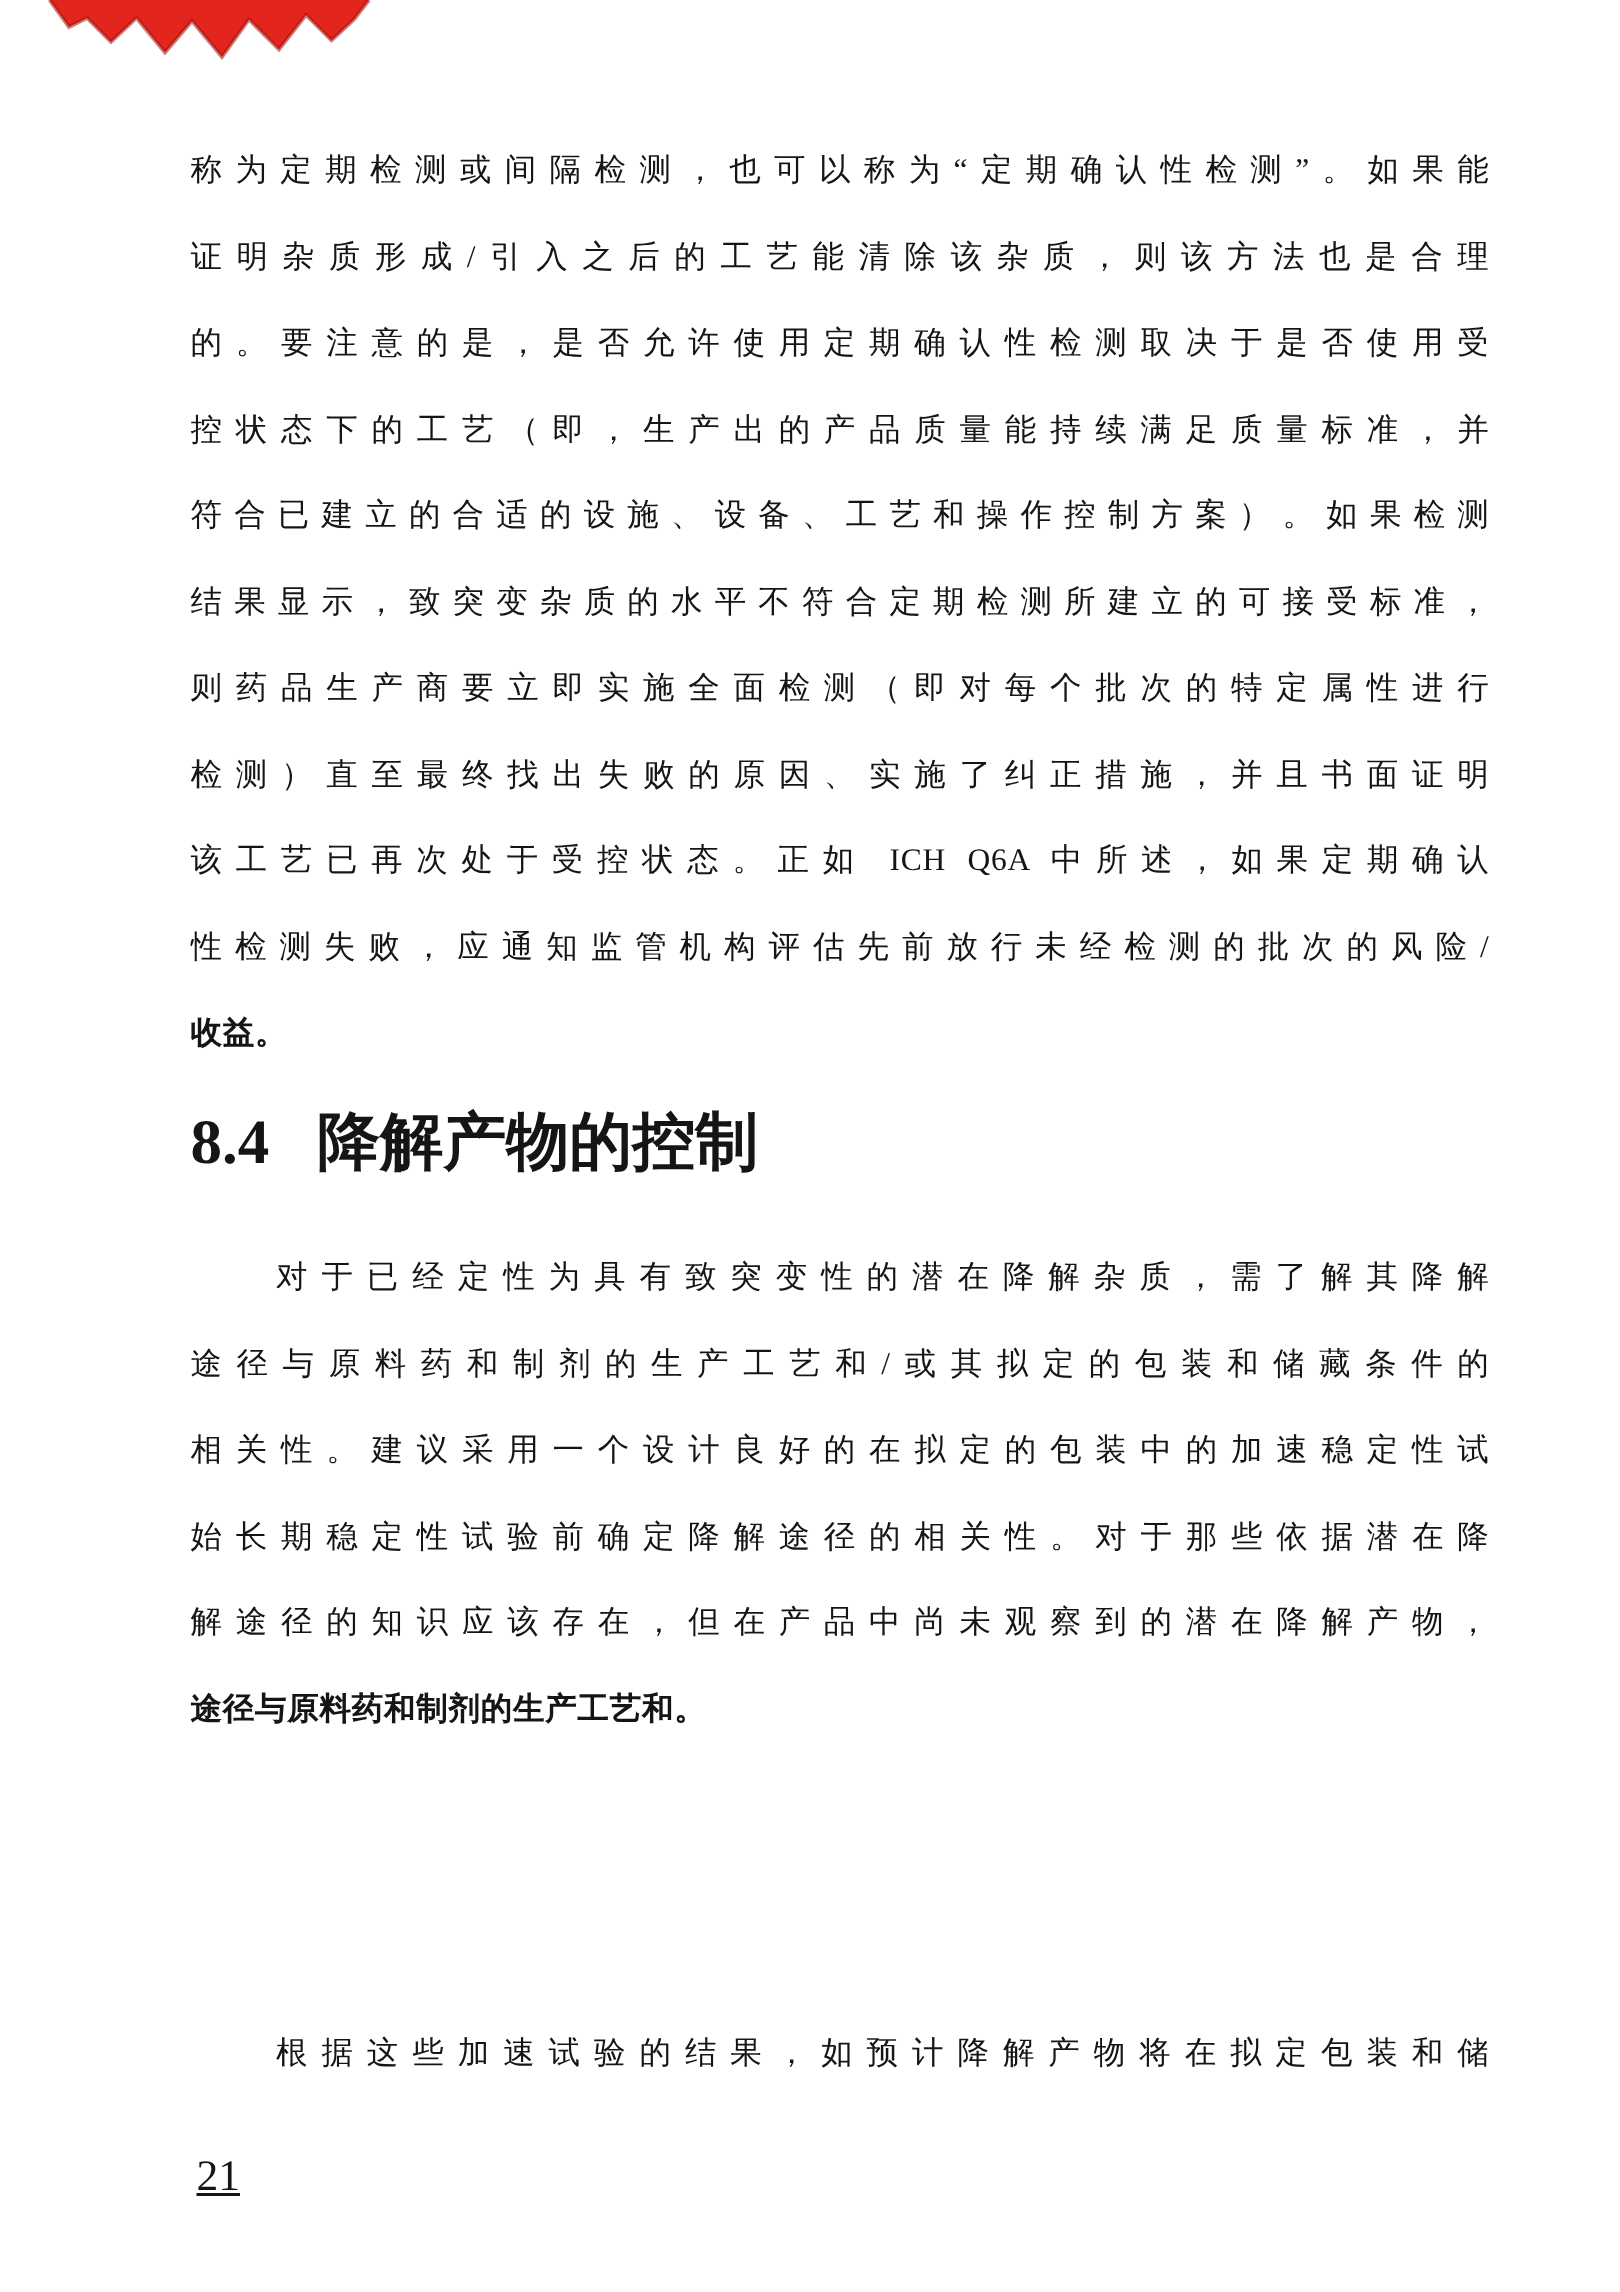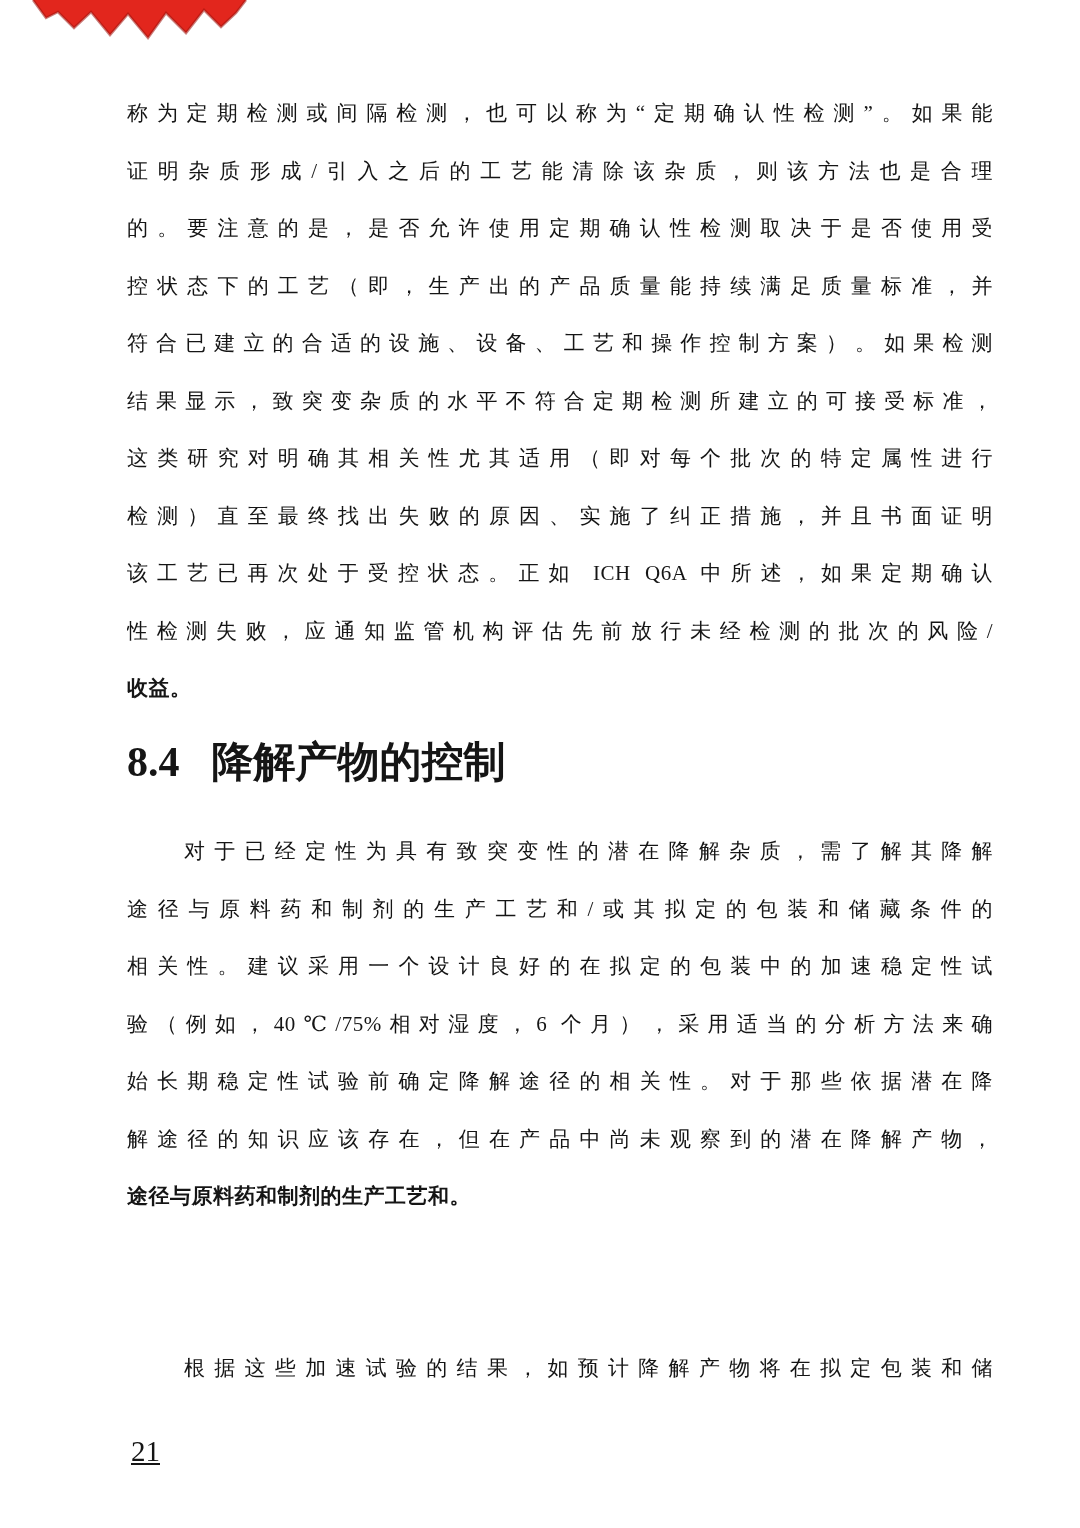--- a/index.html
+++ b/index.html
@@ -76,36 +76,35 @@
   <polyline fill="none" stroke-width="2.5" opacity="0.55" points="218,0 208,13 193,27 176,10 158,33 138,13 120,38 100,14 82,35 63,12 46,28 30,12 18,18 5,0" stroke="#9f130d"></polyline>
 </svg>
 
 <div class="textblock para1">
   <div class="line">称为定期检测或间隔检测，也可以称为“定期确认性检测”。如果能</div>
   <div class="line">证明杂质形成/引入之后的工艺能清除该杂质，则该方法也是合理</div>
   <div class="line">的。要注意的是，是否允许使用定期确认性检测取决于是否使用受</div>
   <div class="line">控状态下的工艺（即，生产出的产品质量能持续满足质量标准，并</div>
   <div class="line">符合已建立的合适的设施、设备、工艺和操作控制方案）。如果检测</div>
   <div class="line">结果显示，致突变杂质的水平不符合定期检测所建立的可接受标准，</div>
-  <div class="line">这类研究对明确其相关性尤其适用（即对每个批次的特定属性进行</div>
+  <div class="line">则药品生产商要立即实施全面检测（即对每个批次的特定属性进行</div>
   <div class="line">检测）直至最终找出失败的原因、实施了纠正措施，并且书面证明</div>
   <div class="line">该工艺已再次处于受控状态。正如 ICH Q6A 中所述，如果定期确认</div>
   <div class="line">性检测失败，应通知监管机构评估先前放行未经检测的批次的风险/</div>
   <div class="line last">收益。</div>
 </div>
 
 <div class="heading">
   <span class="num">8.4</span><span>降解产物的控制</span>
 </div>
 
 <div class="textblock para2">
   <div class="line indent">对于已经定性为具有致突变性的潜在降解杂质，需了解其降解</div>
   <div class="line">途径与原料药和制剂的生产工艺和/或其拟定的包装和储藏条件的</div>
   <div class="line">相关性。建议采用一个设计良好的在拟定的包装中的加速稳定性试</div>
-  <div class="line">验（例如，40℃/75%相对湿度，6 个月），采用适当的分析方法来确</div>
   <div class="line">始长期稳定性试验前确定降解途径的相关性。对于那些依据潜在降</div>
   <div class="line">解途径的知识应该存在，但在产品中尚未观察到的潜在降解产物，</div>
   <div class="line last">途径与原料药和制剂的生产工艺和。</div>
 </div>
 
 <div class="textblock para3">
   <div class="line indent">根据这些加速试验的结果，如预计降解产物将在拟定包装和储</div>
 </div>
 
 <div class="pagenum">21</div>

